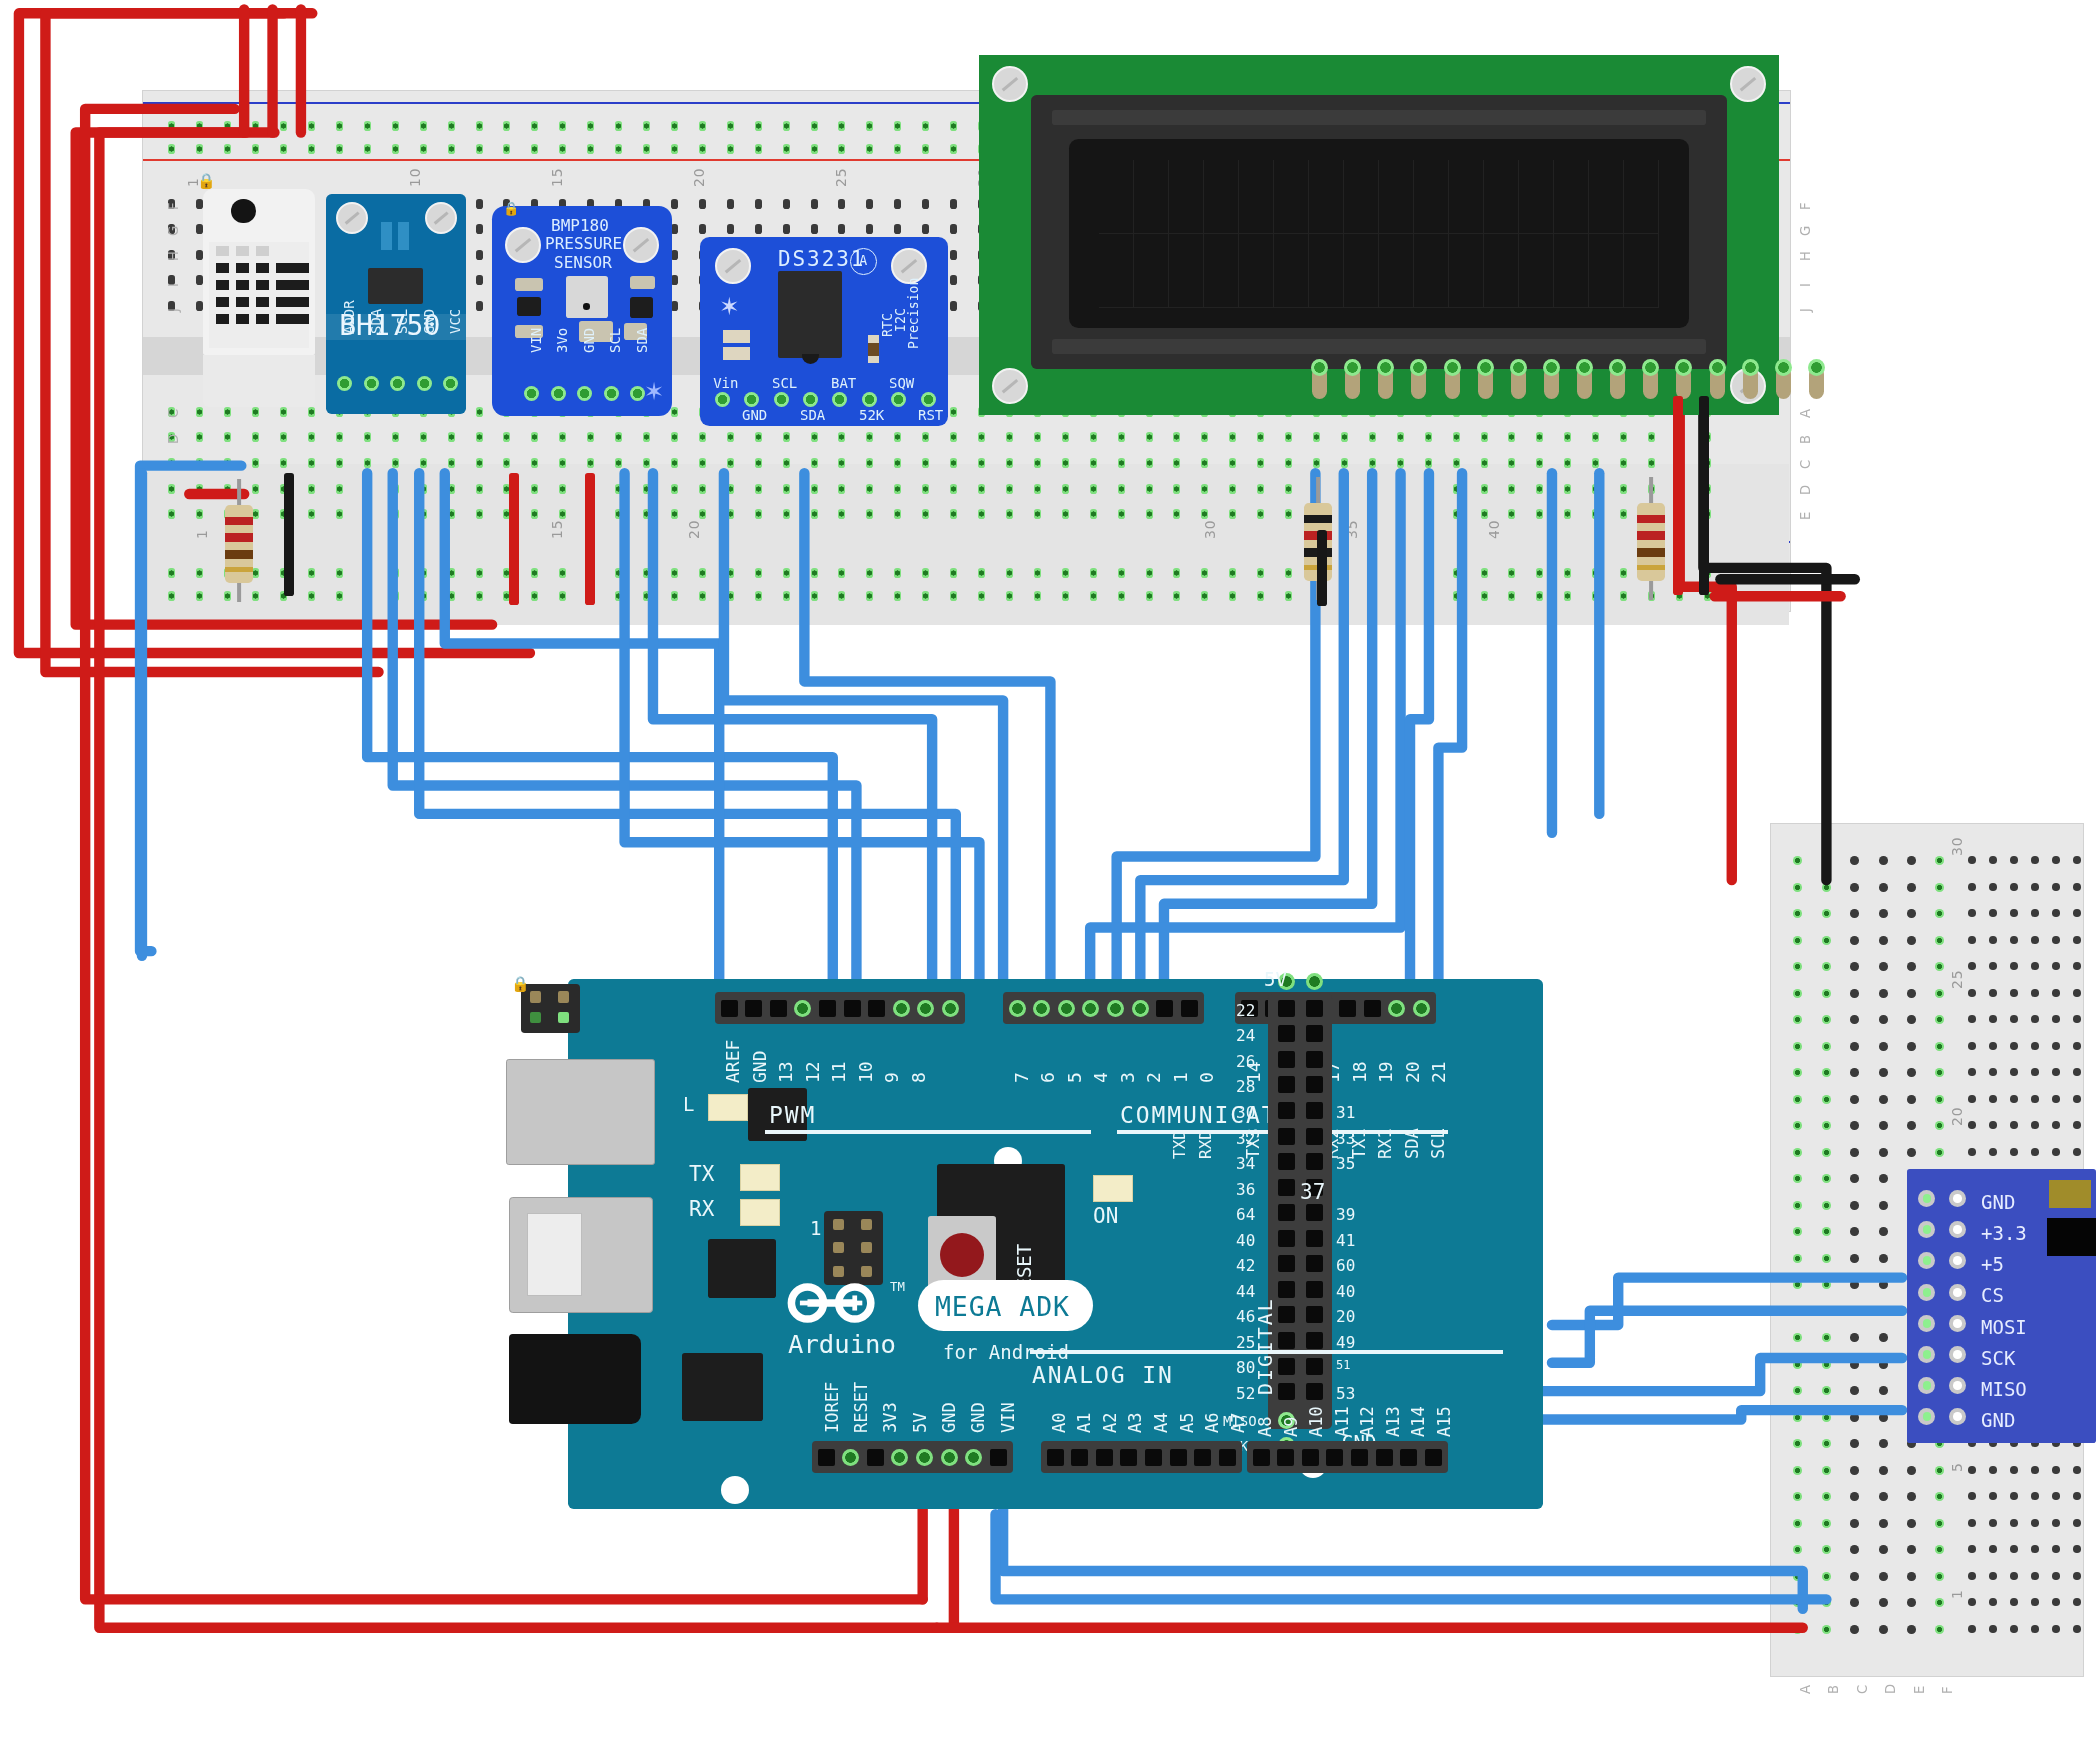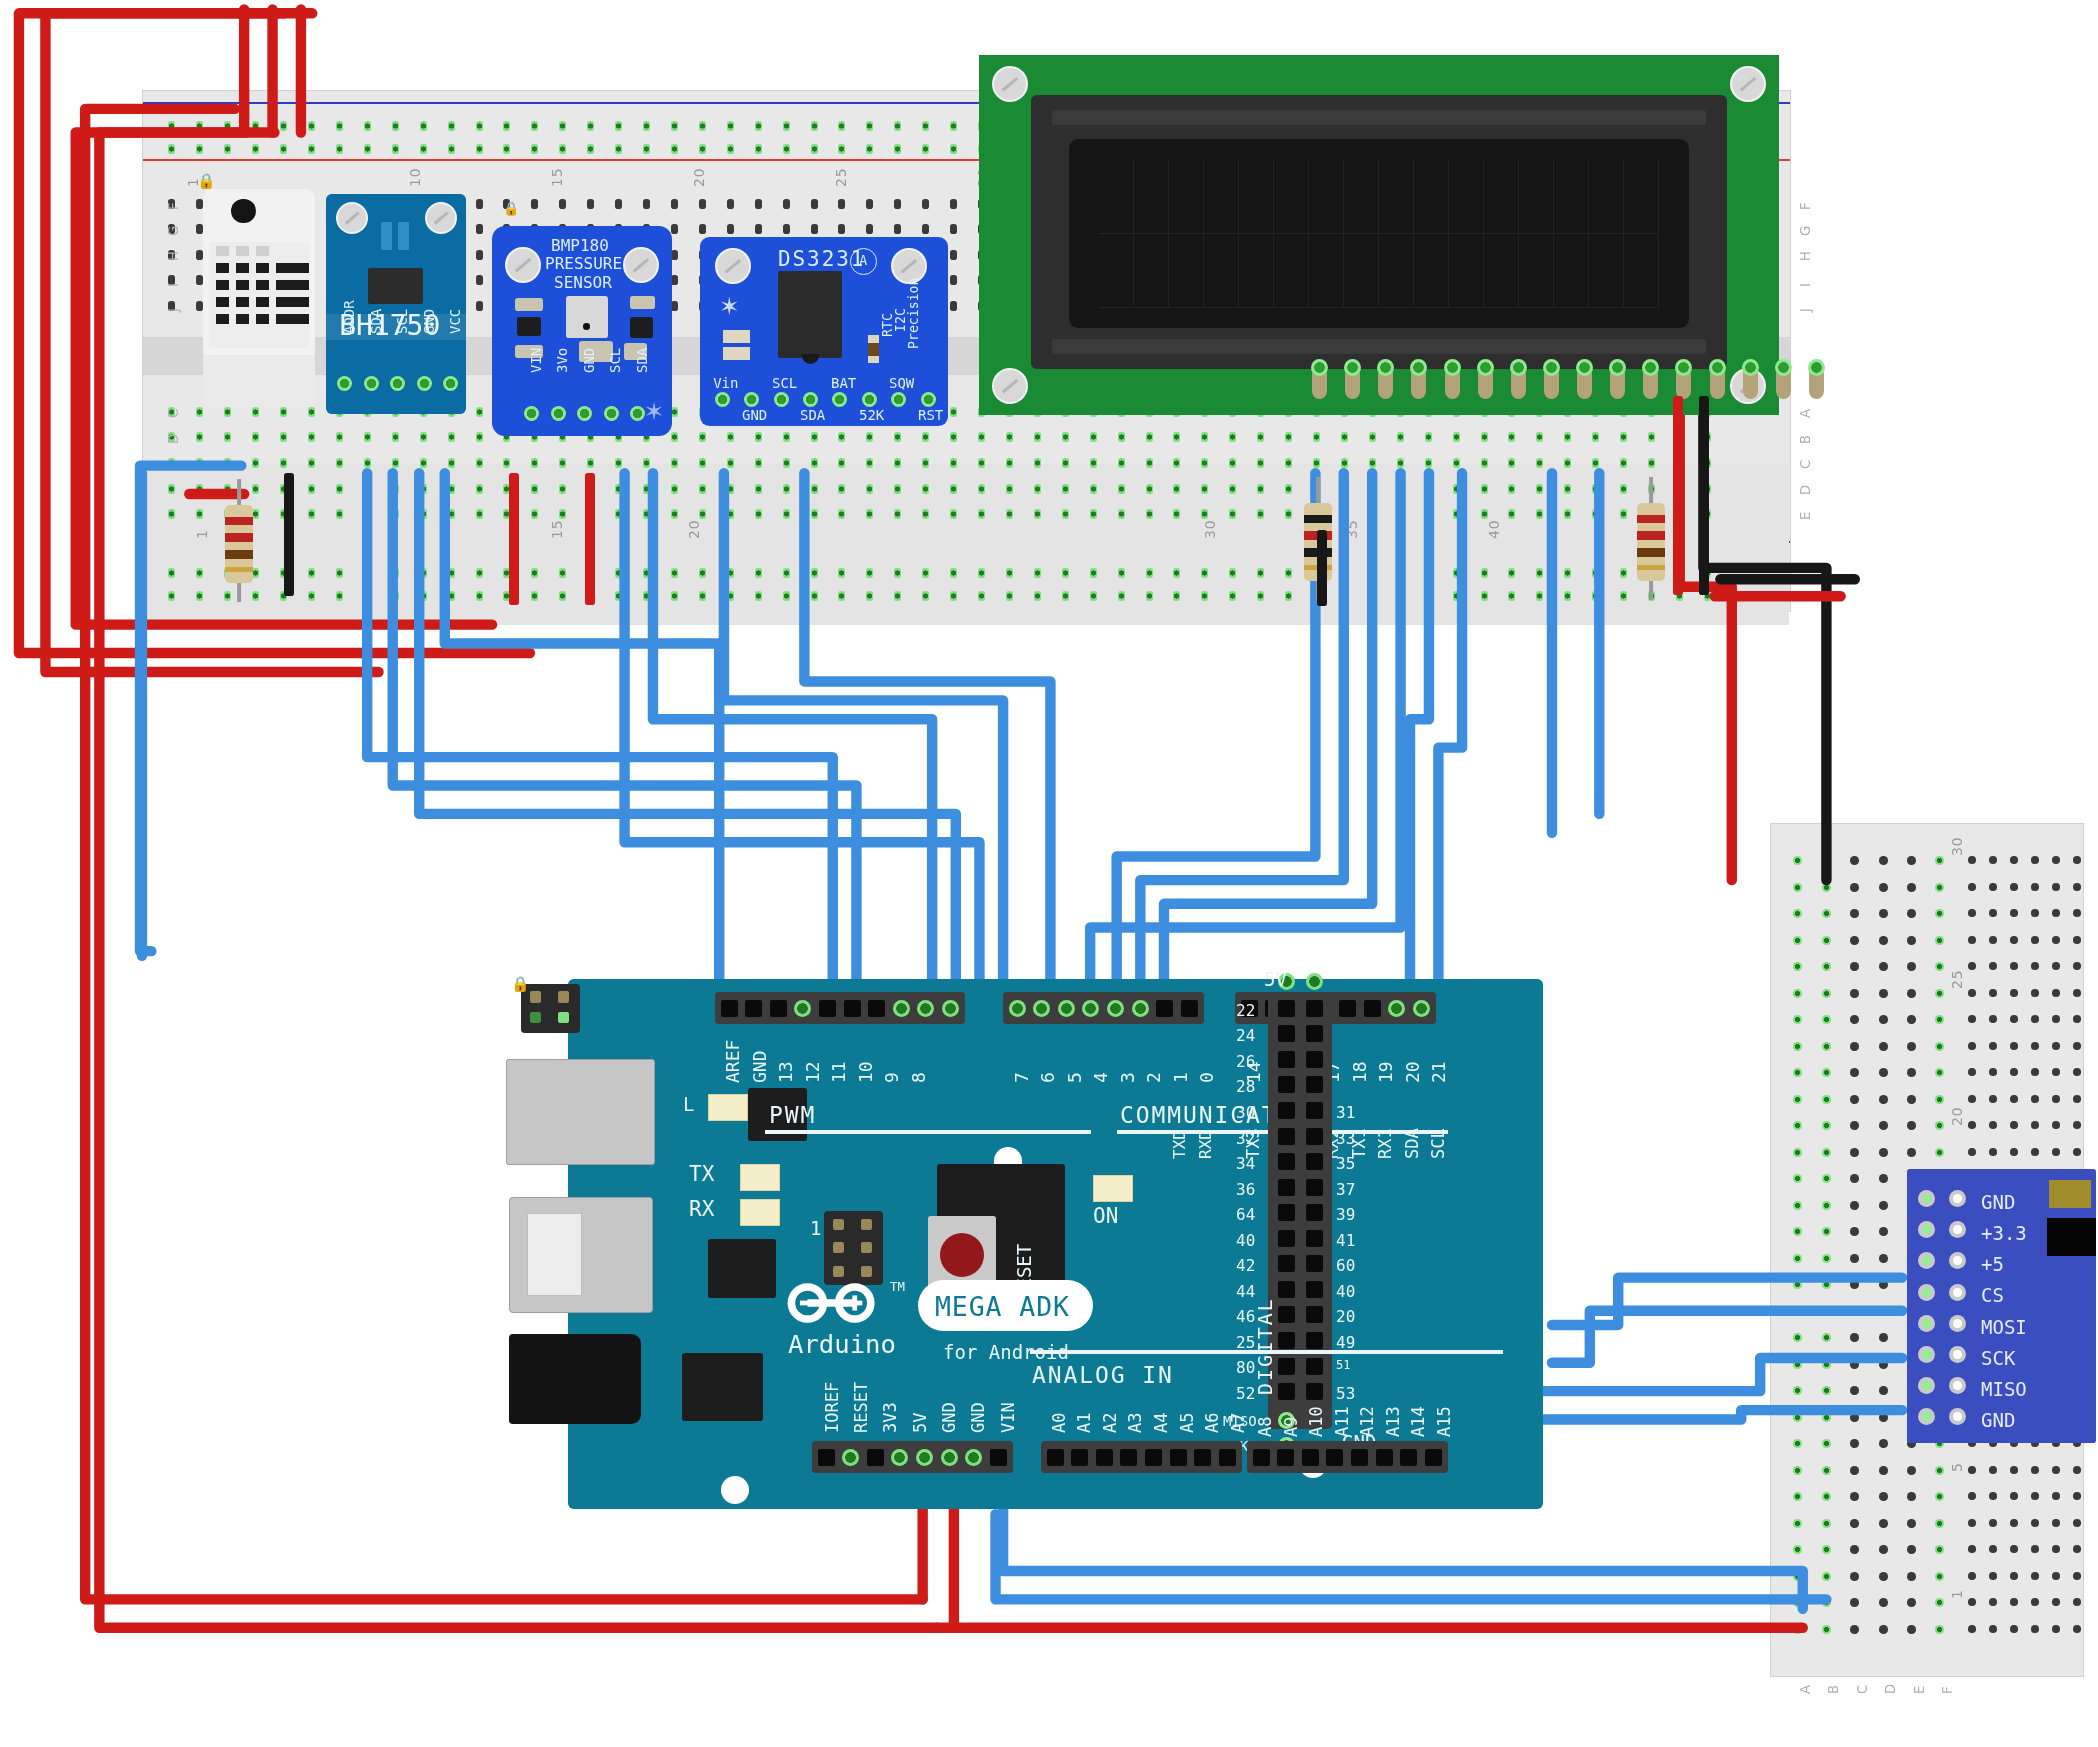--- a/index.html
+++ b/index.html
@@ -23,21 +23,21 @@
 
   
   .wire{position:absolute;border-radius:2.8px;}
   .w-red{background:#cf1b18;}
   .w-black{background:#171717;}
   svg.wires{position:absolute;left:0;top:0;width:2098px;height:1748px;pointer-events:none;}
 
   
   .mod{position:absolute;border-radius:5.7px;}
   .mod-bh{background:#0a6ca3;}
-  .mod-bmp{background:#1d4fd8;border-radius:13.2px;margin-top:20px;}
+  .mod-bmp{background:#1d4fd8;border-radius:13.2px;}
   .mod-ds{background:#1d4fd8;border-radius:9.5px;}
   .mod-label{position:absolute;color:#cfe9f7;font-family:"DejaVu Sans Mono",monospace;}
   .pinlabel{position:absolute;color:#dff1fb;font-size:14px;font-family:"DejaVu Sans Mono",monospace;
             transform:rotate(-90deg);transform-origin:left top;white-space:nowrap;}
   .modhole{position:absolute;width:15px;height:15px;border-radius:50%;
            background:radial-gradient(circle,#2f9c32 0 42%,#8ee98e 46% 100%);}
   .screw{position:absolute;border-radius:50%;background:#d8d8d8;border:2.8px solid #f2f2f2;}
   .screw:after{content:"";position:absolute;left:50%;top:50%;width:60%;height:2.8px;
                background:#b6b6b6;transform:translate(-50%,-50%) rotate(-40deg);}
 
@@ -1736,21 +1736,21 @@
         <div style="position:absolute;left:738px;top:149px;width:17px;height:17px;background:#0a0a0a;border-radius:1.9px;"></div>
         <div class="ard-txt" style="left:668px;top:150px;font-size:16px;">32</div>
         <div class="ard-txt" style="left:768px;top:150px;font-size:16px;">33</div>
         <div style="position:absolute;left:710px;top:174px;width:17px;height:17px;background:#0a0a0a;border-radius:1.9px;"></div>
         <div style="position:absolute;left:738px;top:174px;width:17px;height:17px;background:#0a0a0a;border-radius:1.9px;"></div>
         <div class="ard-txt" style="left:668px;top:175px;font-size:16px;">34</div>
         <div class="ard-txt" style="left:768px;top:175px;font-size:16px;">35</div>
         <div style="position:absolute;left:710px;top:200px;width:17px;height:17px;background:#0a0a0a;border-radius:1.9px;"></div>
         <div style="position:absolute;left:738px;top:200px;width:17px;height:17px;background:#0a0a0a;border-radius:1.9px;"></div>
         <div class="ard-txt" style="left:668px;top:201px;font-size:16px;">36</div>
-        <div class="ard-txt" style="left:768px;top:201px;font-size:16px;">37</div>
+        <div class="ard-txt" style="left:732px;top:201px;font-size:21px;">37</div>
         <div style="position:absolute;left:710px;top:225px;width:17px;height:17px;background:#0a0a0a;border-radius:1.9px;"></div>
         <div style="position:absolute;left:738px;top:225px;width:17px;height:17px;background:#0a0a0a;border-radius:1.9px;"></div>
         <div class="ard-txt" style="left:668px;top:226px;font-size:16px;">64</div>
         <div class="ard-txt" style="left:768px;top:226px;font-size:16px;">39</div>
         <div style="position:absolute;left:710px;top:251px;width:17px;height:17px;background:#0a0a0a;border-radius:1.9px;"></div>
         <div style="position:absolute;left:738px;top:251px;width:17px;height:17px;background:#0a0a0a;border-radius:1.9px;"></div>
         <div class="ard-txt" style="left:668px;top:252px;font-size:16px;">40</div>
         <div class="ard-txt" style="left:768px;top:252px;font-size:16px;">41</div>
         <div style="position:absolute;left:710px;top:276px;width:17px;height:17px;background:#0a0a0a;border-radius:1.9px;"></div>
         <div style="position:absolute;left:738px;top:276px;width:17px;height:17px;background:#0a0a0a;border-radius:1.9px;"></div>

